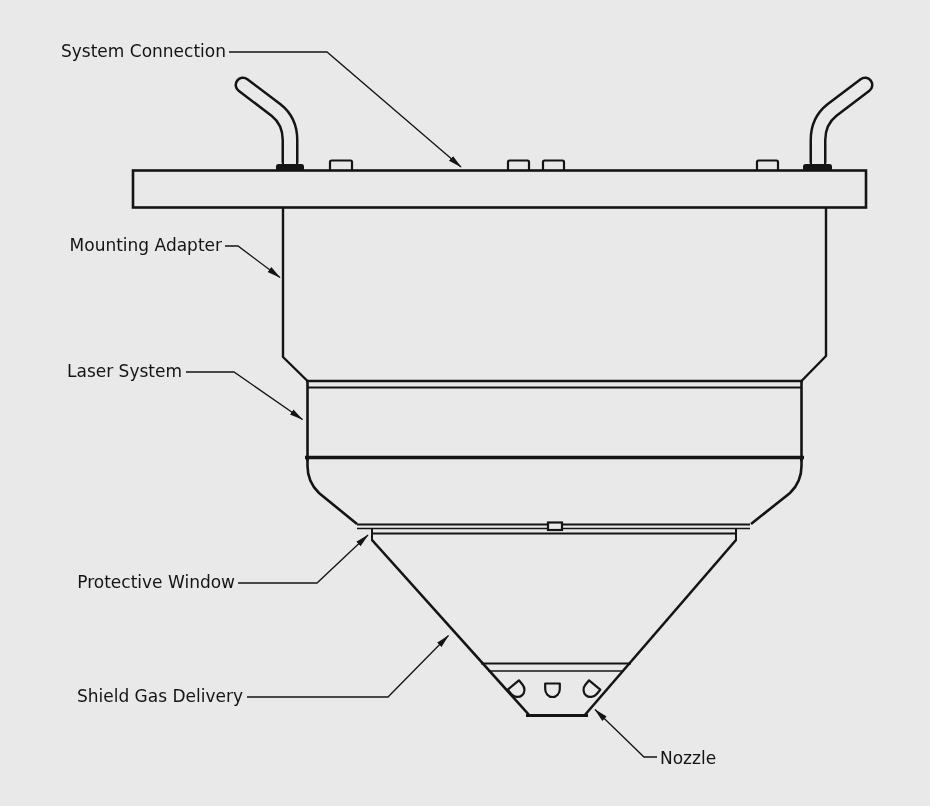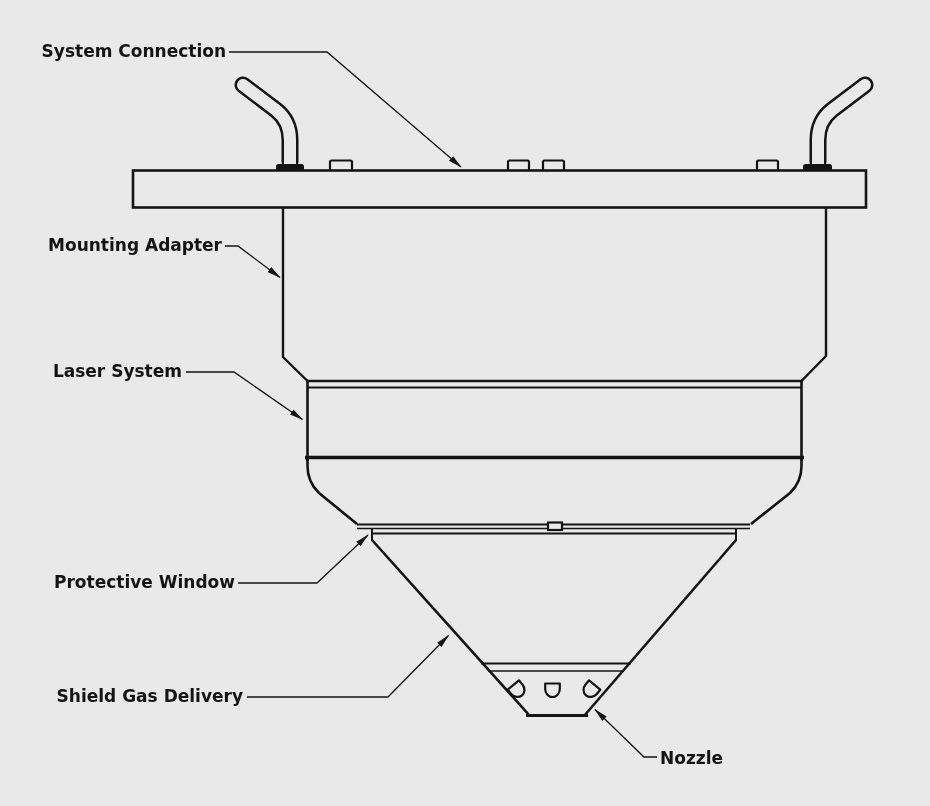--- a/index.html
+++ b/index.html
@@ -21,21 +21,21 @@
     height: 806px;
   }
   text.callout {
     font-family: "DejaVu Sans", "Liberation Sans", sans-serif;
     font-size: 17px;
   }
 </style>
 </head>
 <body>
 
-<div id="stage" style="background:#e8e9e8;font-weight:bold;">
+<div id="stage" style="background:#e8e9e8;">
   <svg viewBox="0 0 930 806" xmlns="http://www.w3.org/2000/svg">
     <defs>
       <marker id="arw" viewBox="0 0 14 8" refX="13.2" refY="4" markerWidth="14" markerHeight="8" markerUnits="userSpaceOnUse" orient="auto">
         <path d="M0,0.9 L14,4 L0,7.1 Z" fill="#141414"></path>
       </marker>
     </defs>
 
     <g>
       <path d="M290,162 L290,140 Q290,121 276,110 L243,85" fill="none" stroke="#141414" stroke-width="17" stroke-linecap="round" stroke-linejoin="round"></path>
       <path d="M290,164 L290,140 Q290,121 276,110 L243,85" fill="none" stroke="#e8e9e8" stroke-width="12" stroke-linecap="round" stroke-linejoin="round"></path>

